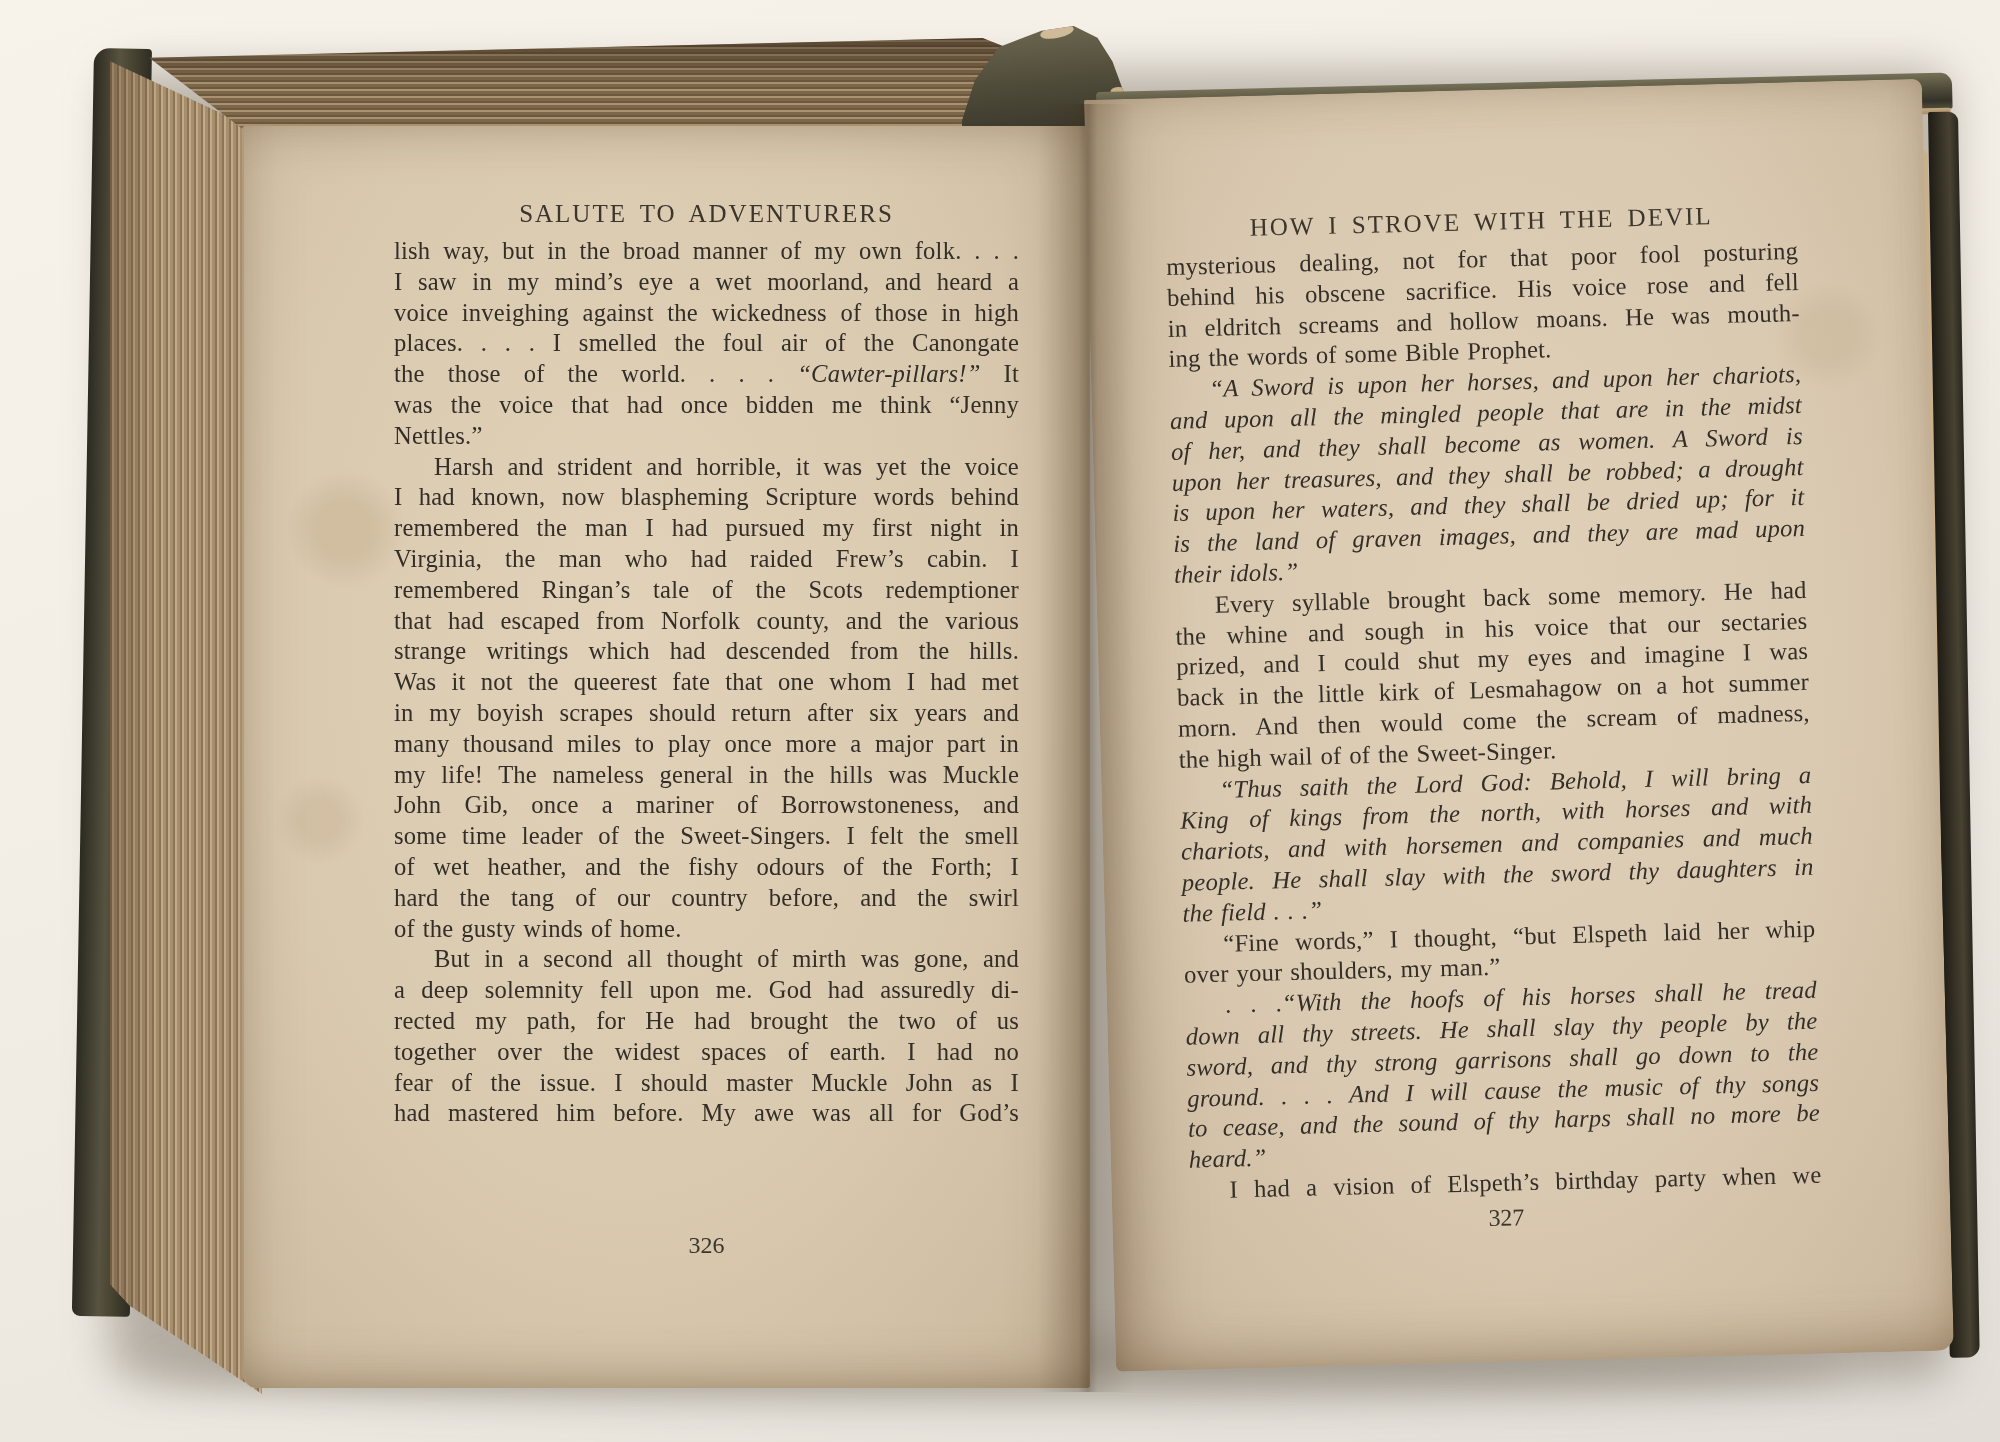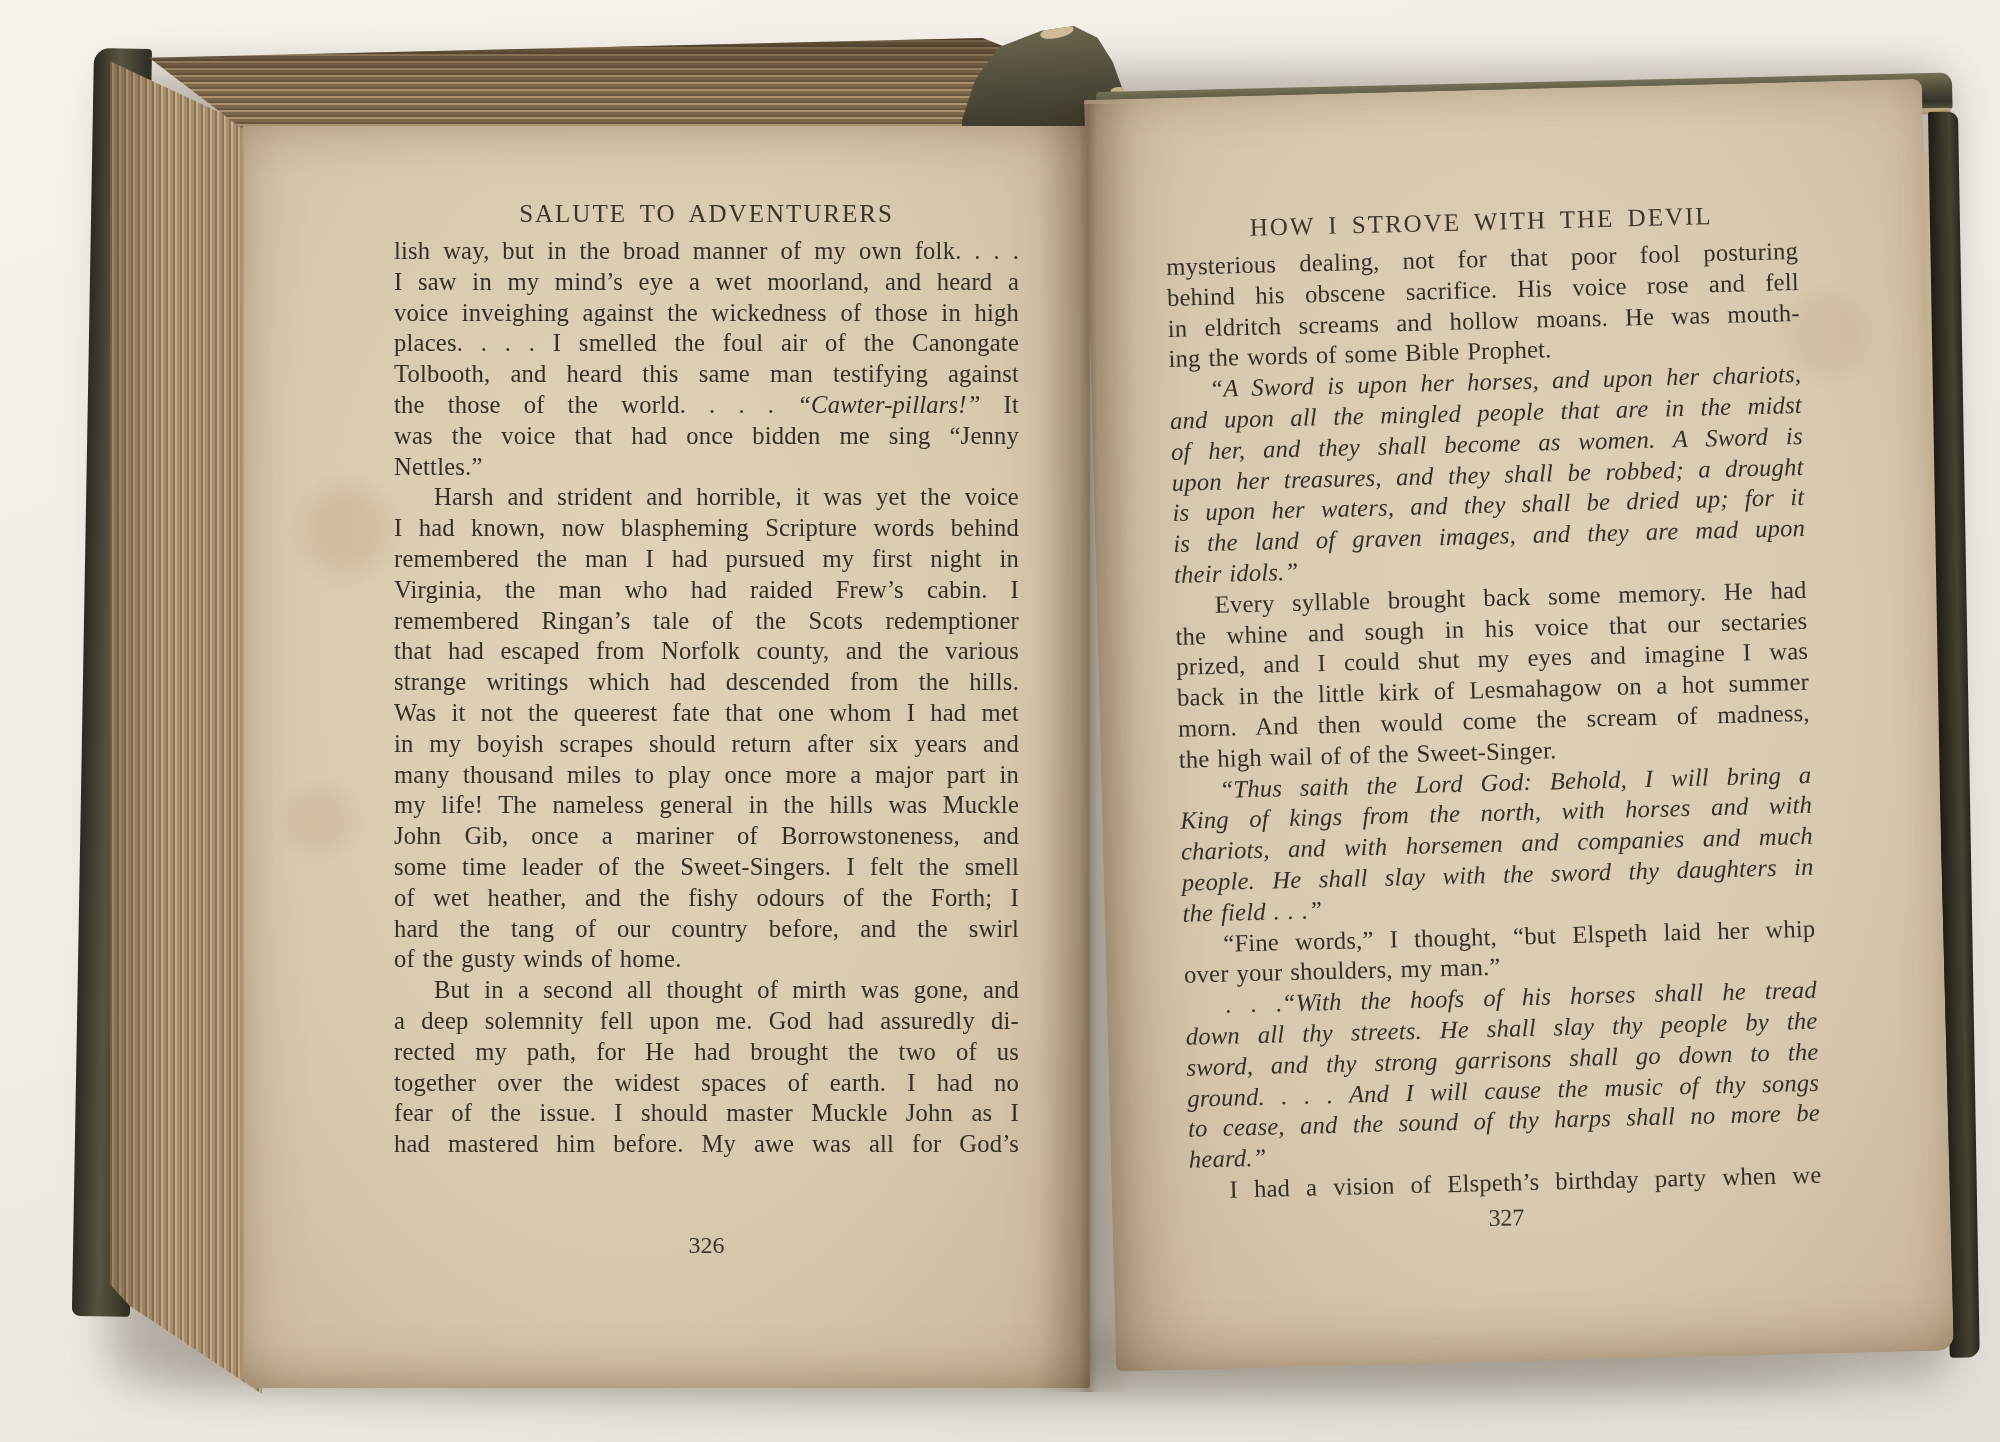--- a/index.html
+++ b/index.html
@@ -128,23 +128,22 @@
   <div class="underpage-right"></div>
   <div class="cover-right"></div>
 
   <div class="page page-left">
     <div class="running-head">SALUTE TO ADVENTURERS</div>
     <div class="text-col">
         <div class="line">lish way, but in the broad manner of my own folk. . . .</div>
         <div class="line">I saw in my mind’s eye a wet moorland, and heard a</div>
         <div class="line">voice inveighing against the wickedness of those in high</div>
         <div class="line">places. . . . I smelled the foul air of the Canongate</div>
-        <div class="line">Tolbooth, and heard this same man testifying against</div>
         <div class="line"><span>the those of the world. . . . </span><span class="it">“Cawter-pillars!”</span><span> It</span></div>
-        <div class="line">was the voice that had once bidden me sing “Jenny</div>
+        <div class="line">was the voice that had once bidden me think “Jenny</div>
         <div class="line end">Nettles.”</div>
         <div class="line indent">Harsh and strident and horrible, it was yet the voice</div>
         <div class="line">I had known, now blaspheming Scripture words behind</div>
         <div class="line">remembered the man I had pursued my first night in</div>
         <div class="line">Virginia, the man who had raided Frew’s cabin. I</div>
         <div class="line">remembered Ringan’s tale of the Scots redemptioner</div>
         <div class="line">that had escaped from Norfolk county, and the various</div>
         <div class="line">strange writings which had descended from the hills.</div>
         <div class="line">Was it not the queerest fate that one whom I had met</div>
         <div class="line">in my boyish scrapes should return after six years and</div>

